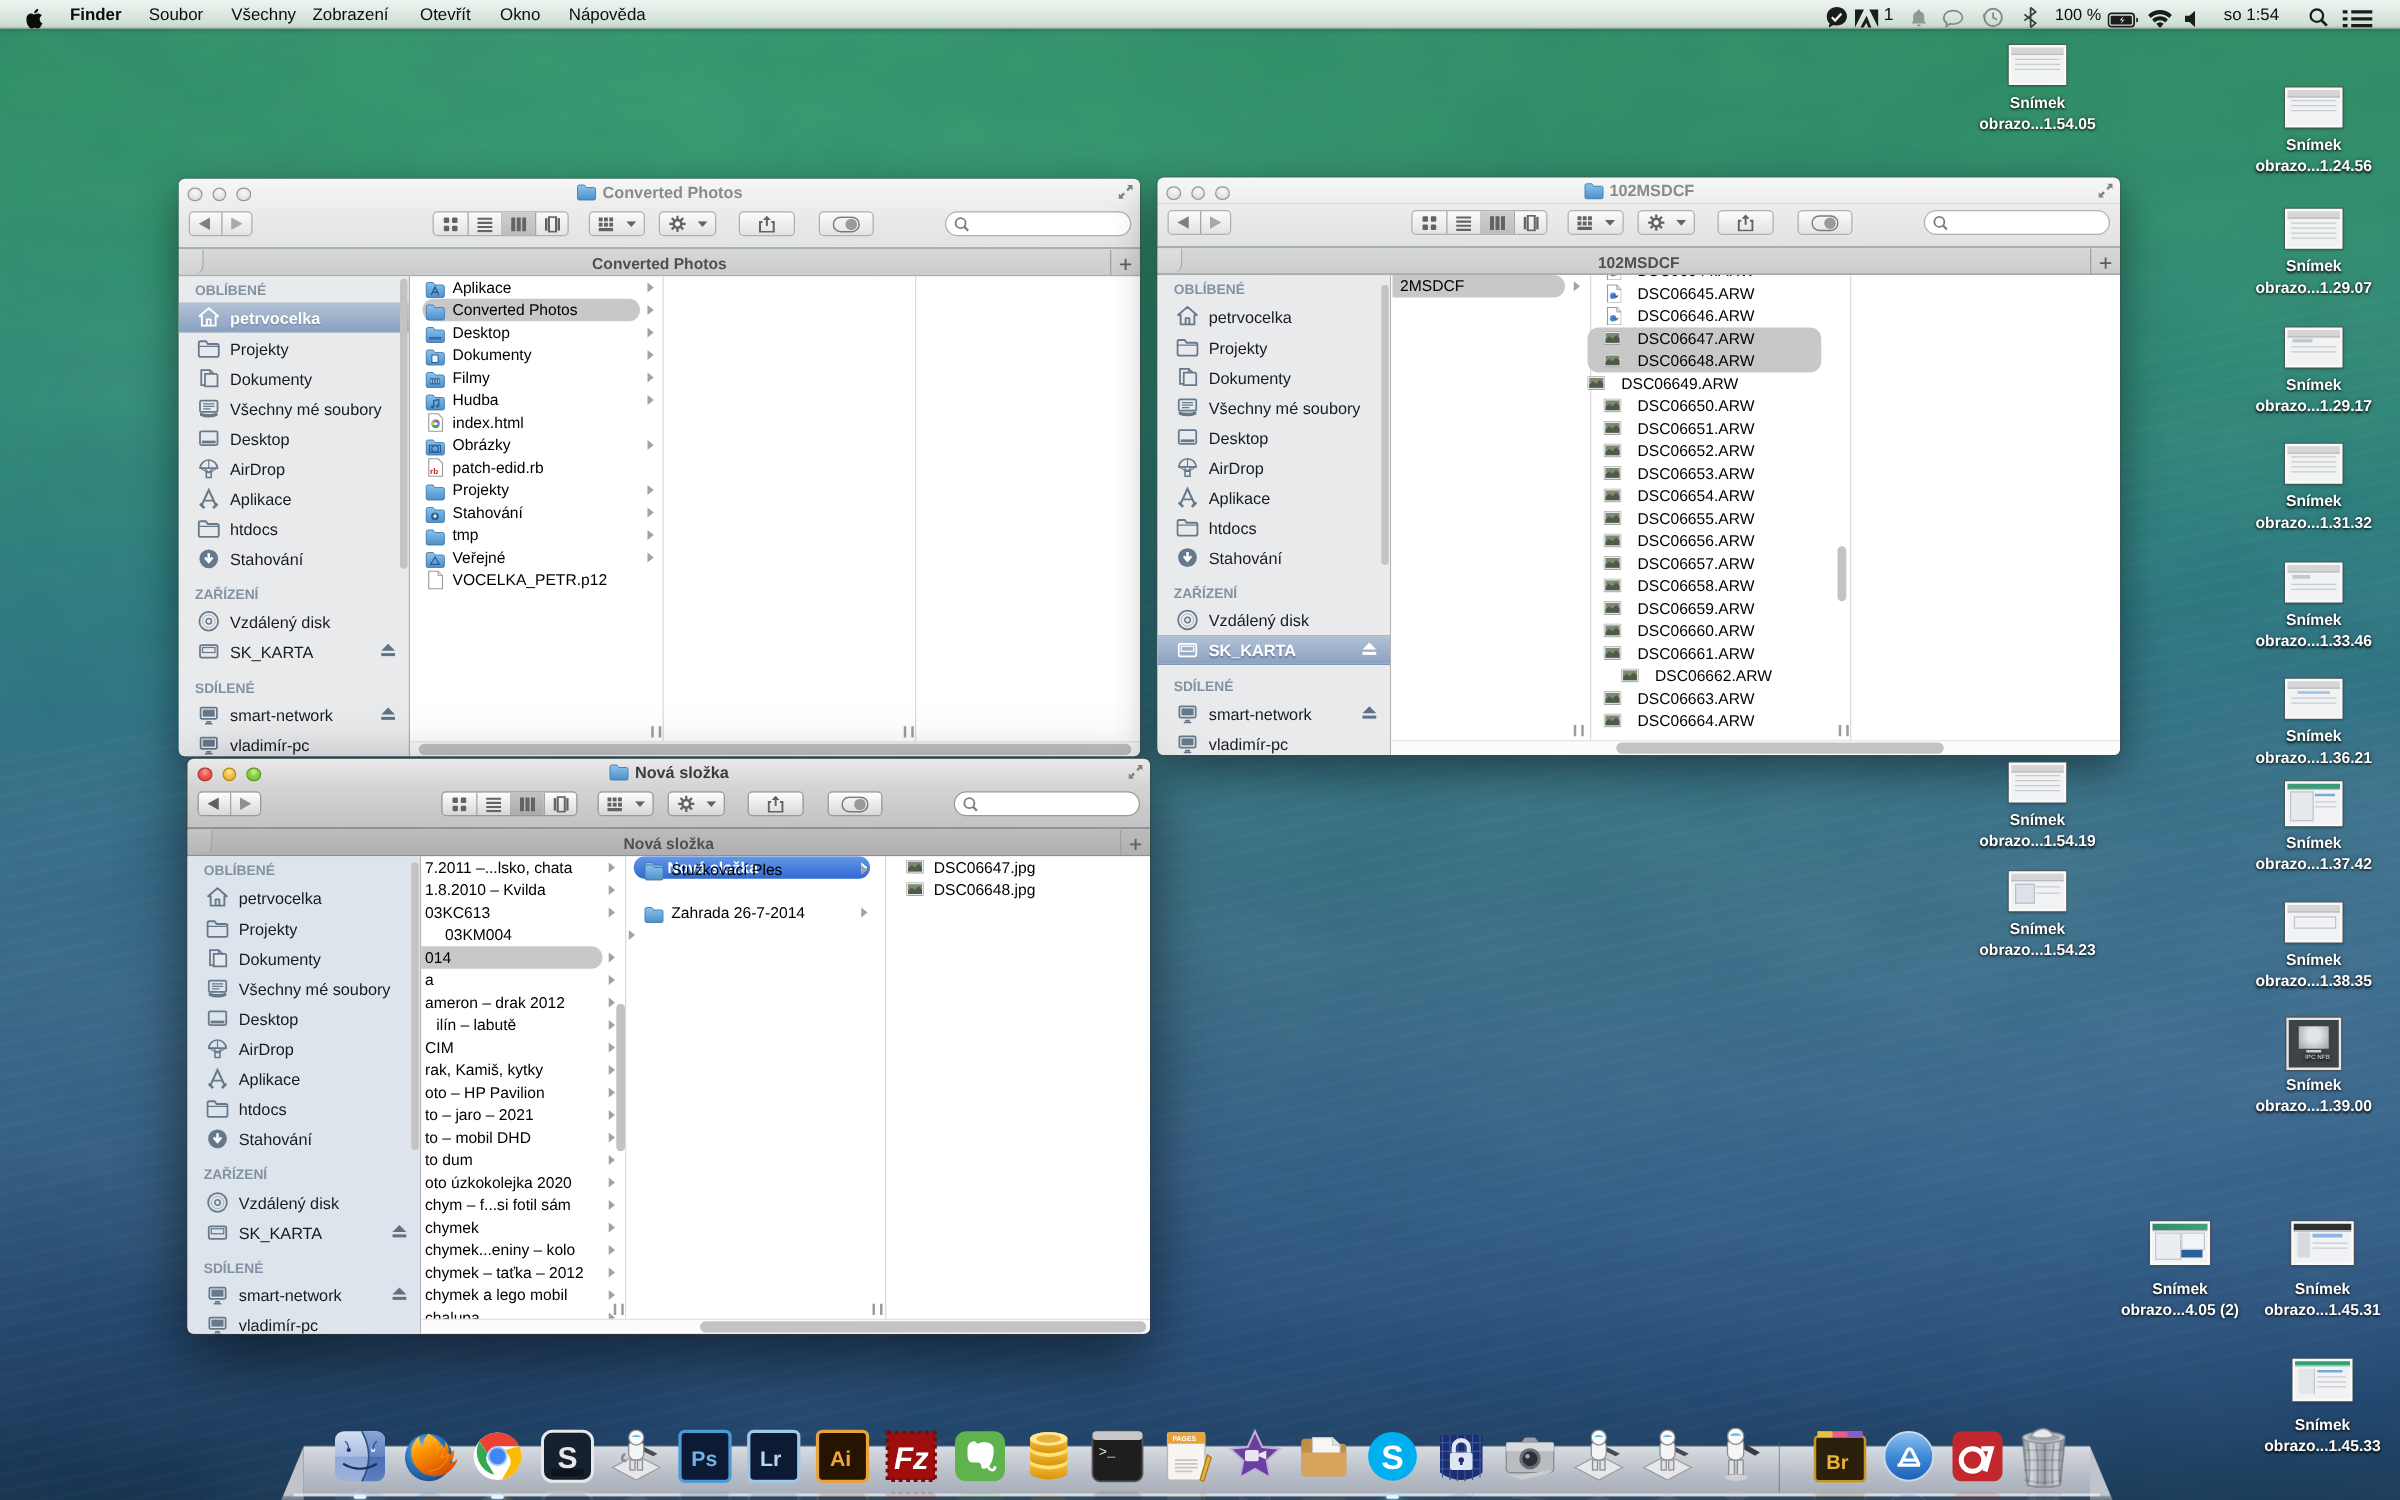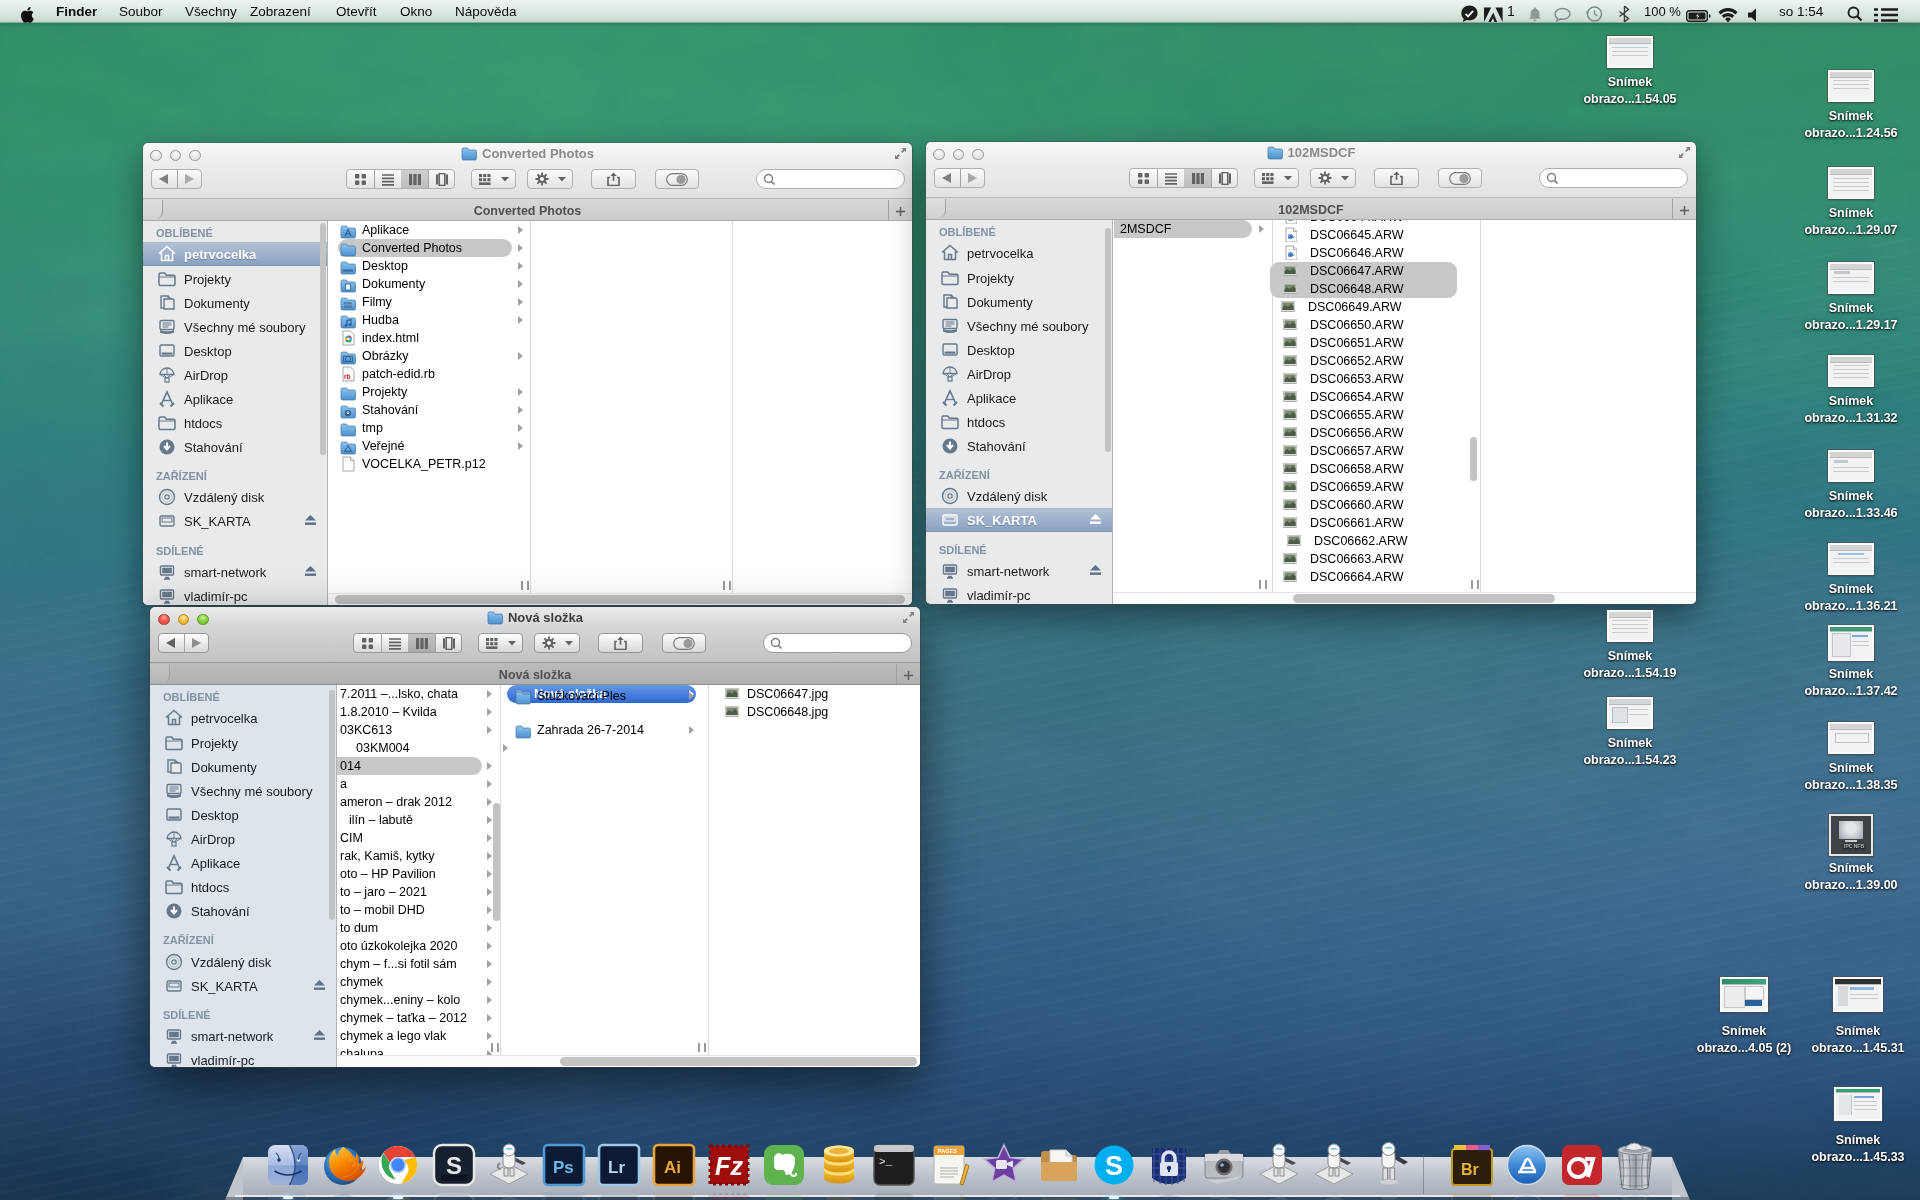--- a/index.html
+++ b/index.html
@@ -849,21 +849,21 @@
               <use href="#photo"></use>
             </svg>
             <span class="ftx" style="left:42px">DSC06647.ARW</span>
           </div>
    <div class="frow" style="top:60px;left:155px;width:212px">
             <svg class="fic" style="left:15px" width="14" height="11" viewBox="0 0 14 11">
               <use href="#photo"></use>
             </svg>
             <span class="ftx" style="left:42px">DSC06648.ARW</span>
           </div>
-   <div class="frow" style="top:78px;left:153px;width:212px">
+   <div class="frow" style="top:78px;left:142px;width:212px">
             <svg class="fic" style="left:15px" width="14" height="11" viewBox="0 0 14 11">
               <use href="#photo"></use>
             </svg>
             <span class="ftx" style="left:42px">DSC06649.ARW</span>
           </div>
    <div class="frow" style="top:96px;left:155px;width:212px">
             <svg class="fic" style="left:15px" width="14" height="11" viewBox="0 0 14 11">
               <use href="#photo"></use>
             </svg>
             <span class="ftx" style="left:42px">DSC06650.ARW</span>
@@ -927,21 +927,21 @@
               <use href="#photo"></use>
             </svg>
             <span class="ftx" style="left:42px">DSC06660.ARW</span>
           </div>
    <div class="frow" style="top:294px;left:155px;width:212px">
             <svg class="fic" style="left:15px" width="14" height="11" viewBox="0 0 14 11">
               <use href="#photo"></use>
             </svg>
             <span class="ftx" style="left:42px">DSC06661.ARW</span>
           </div>
-   <div class="frow" style="top:312px;left:159px;width:212px">
+   <div class="frow" style="top:312px;left:169px;width:212px">
             <svg class="fic" style="left:15px" width="14" height="11" viewBox="0 0 14 11">
               <use href="#photo"></use>
             </svg>
             <span class="ftx" style="left:42px">DSC06662.ARW</span>
           </div>
    <div class="frow" style="top:330px;left:155px;width:212px">
             <svg class="fic" style="left:15px" width="14" height="11" viewBox="0 0 14 11">
               <use href="#photo"></use>
             </svg>
             <span class="ftx" style="left:42px">DSC06663.ARW</span>
@@ -1202,21 +1202,21 @@
           </div>
    <div class="frow" style="top:306px;left:0;width:166px">
             <span class="ftx" style="left:3px">chymek...eniny – kolo</span>
             <div class="arr" style="left:150px"></div>
           </div>
    <div class="frow" style="top:324px;left:0;width:166px">
             <span class="ftx" style="left:3px">chymek – taťka – 2012</span>
             <div class="arr" style="left:150px"></div>
           </div>
    <div class="frow" style="top:342px;left:0;width:166px">
-            <span class="ftx" style="left:3px">chymek a lego vlak</span>
+            <span class="ftx" style="left:3px">chymek a lego mobil</span>
             <div class="arr" style="left:150px"></div>
           </div>
    <div class="frow" style="top:360px;left:0;width:166px">
             <span class="ftx" style="left:3px">chalupa</span>
             <div class="arr" style="left:150px"></div>
           </div>
    <div class="vpill" style="left:156px;top:118px;height:118px"></div>
    <div class="frow" style="top:0;left:166px;width:207px">
             <div class="bluesel" style="left:4px;right:14px"></div>
             <svg class="fic" style="left:12px" width="16" height="15" viewBox="0 0 16 15">

